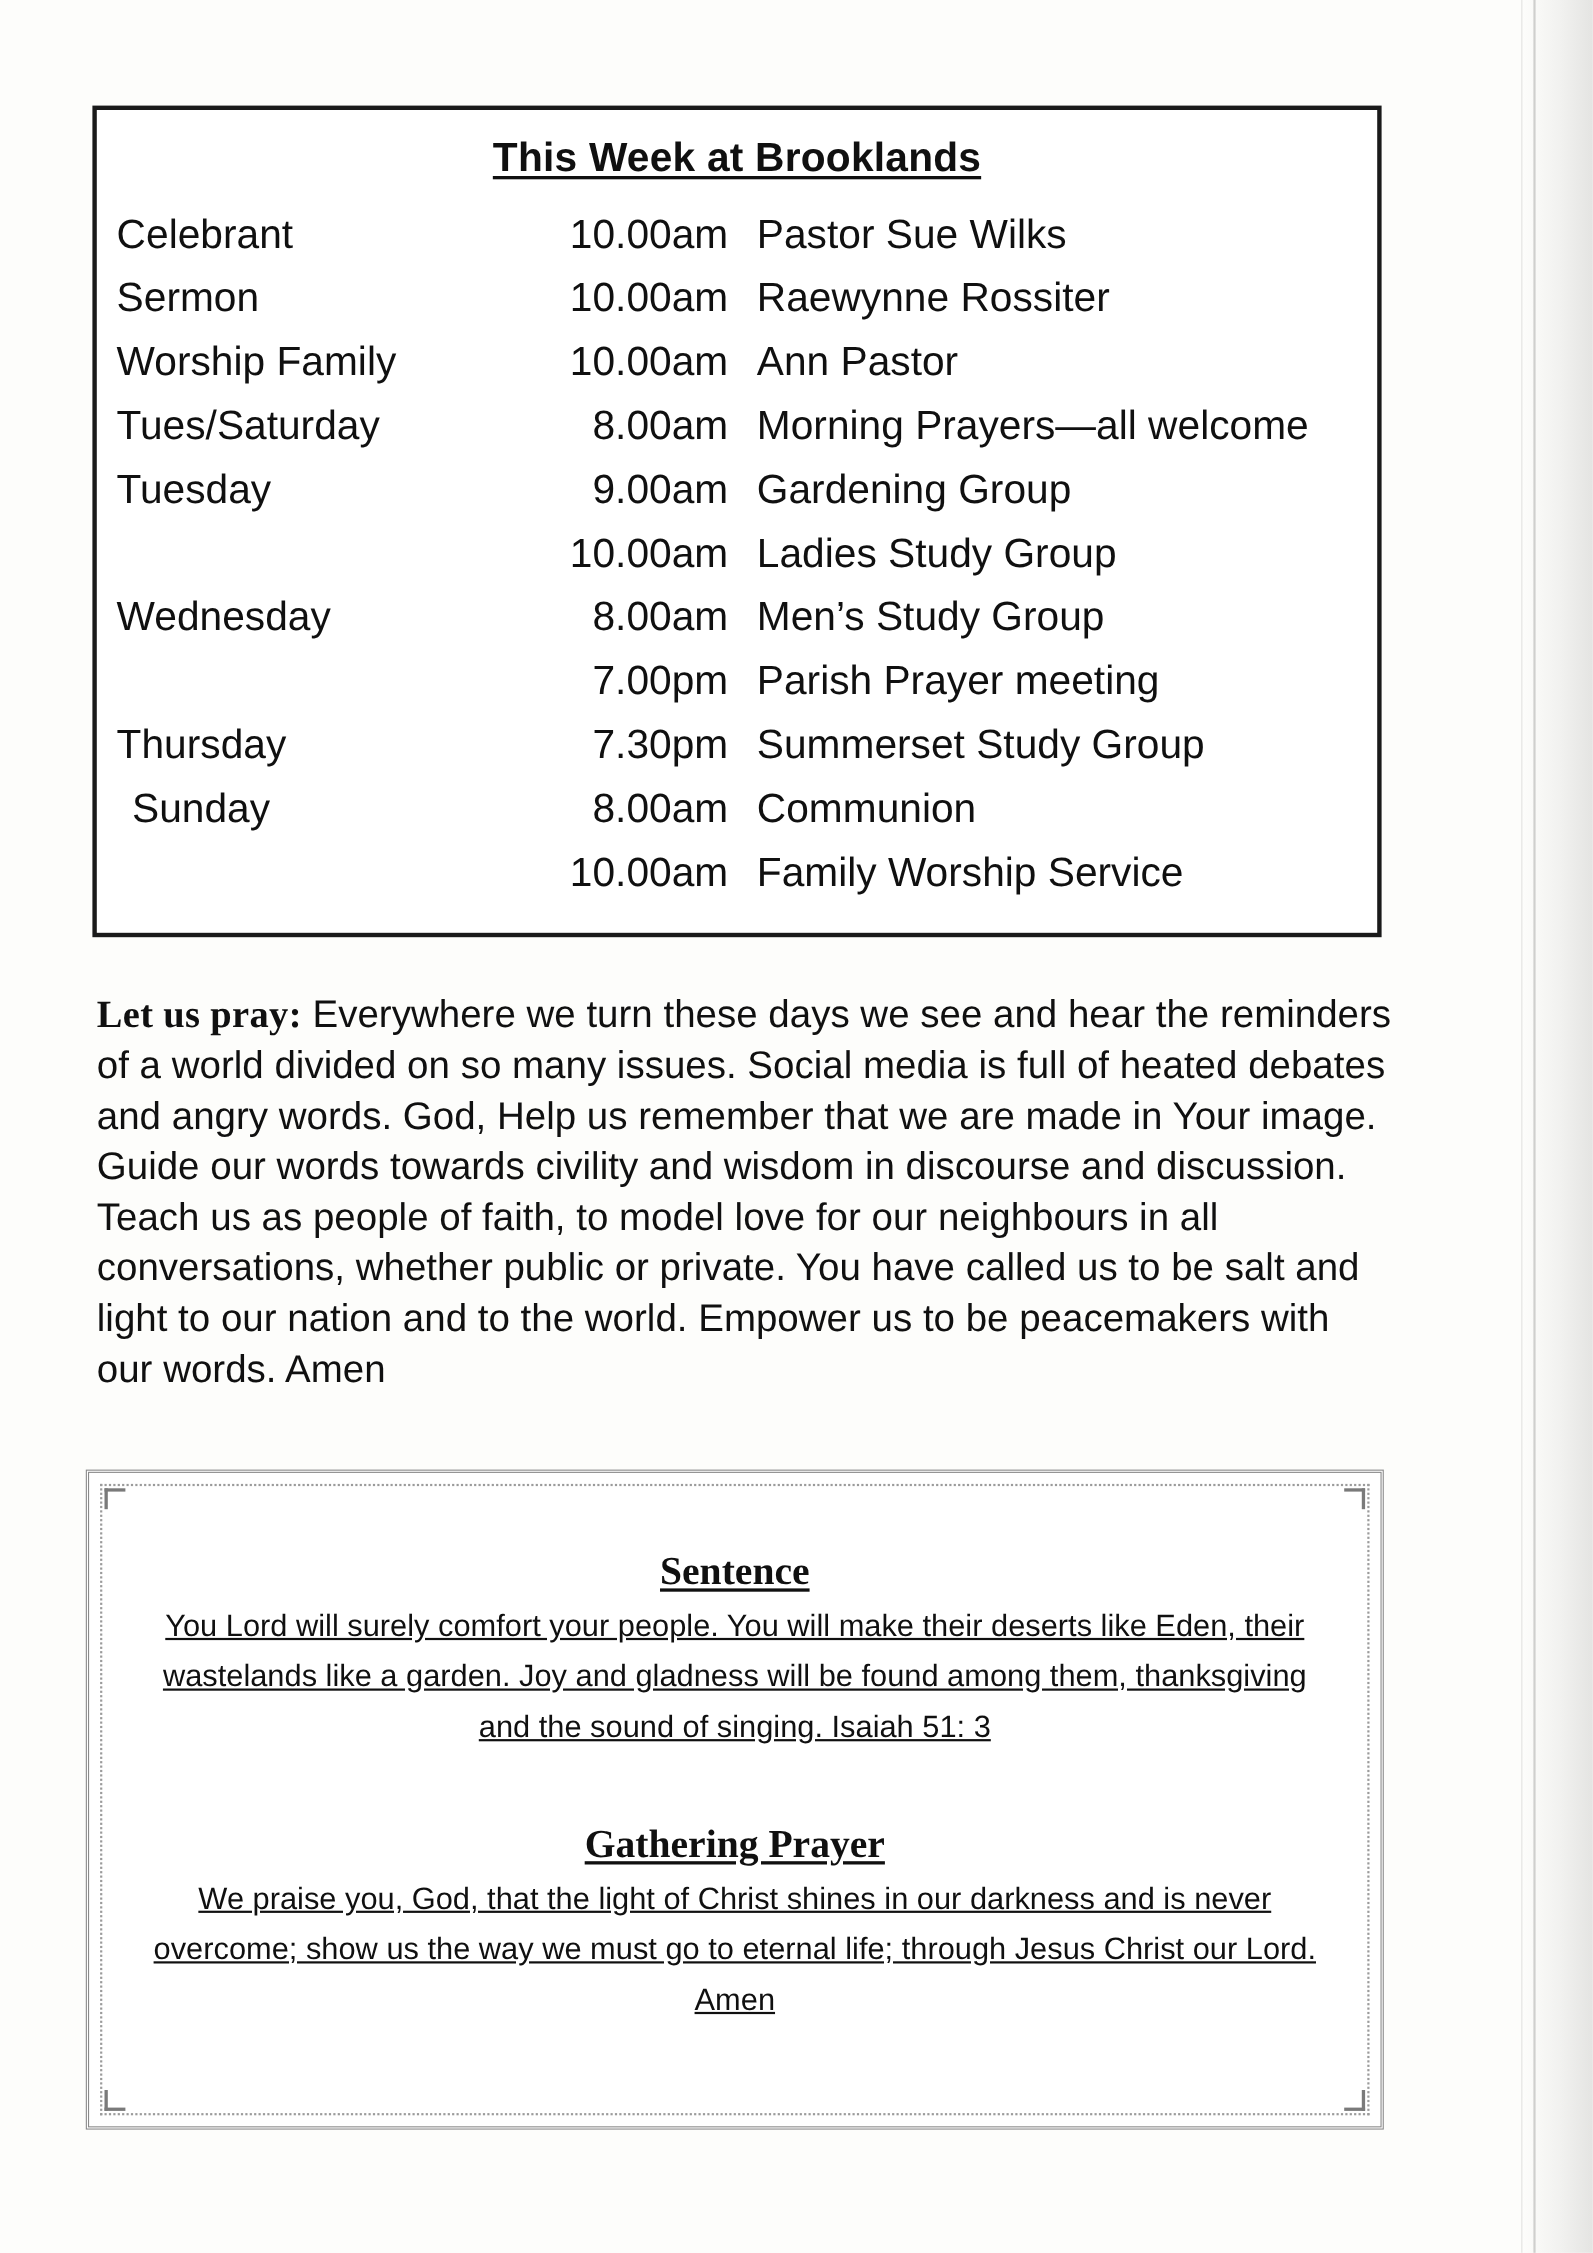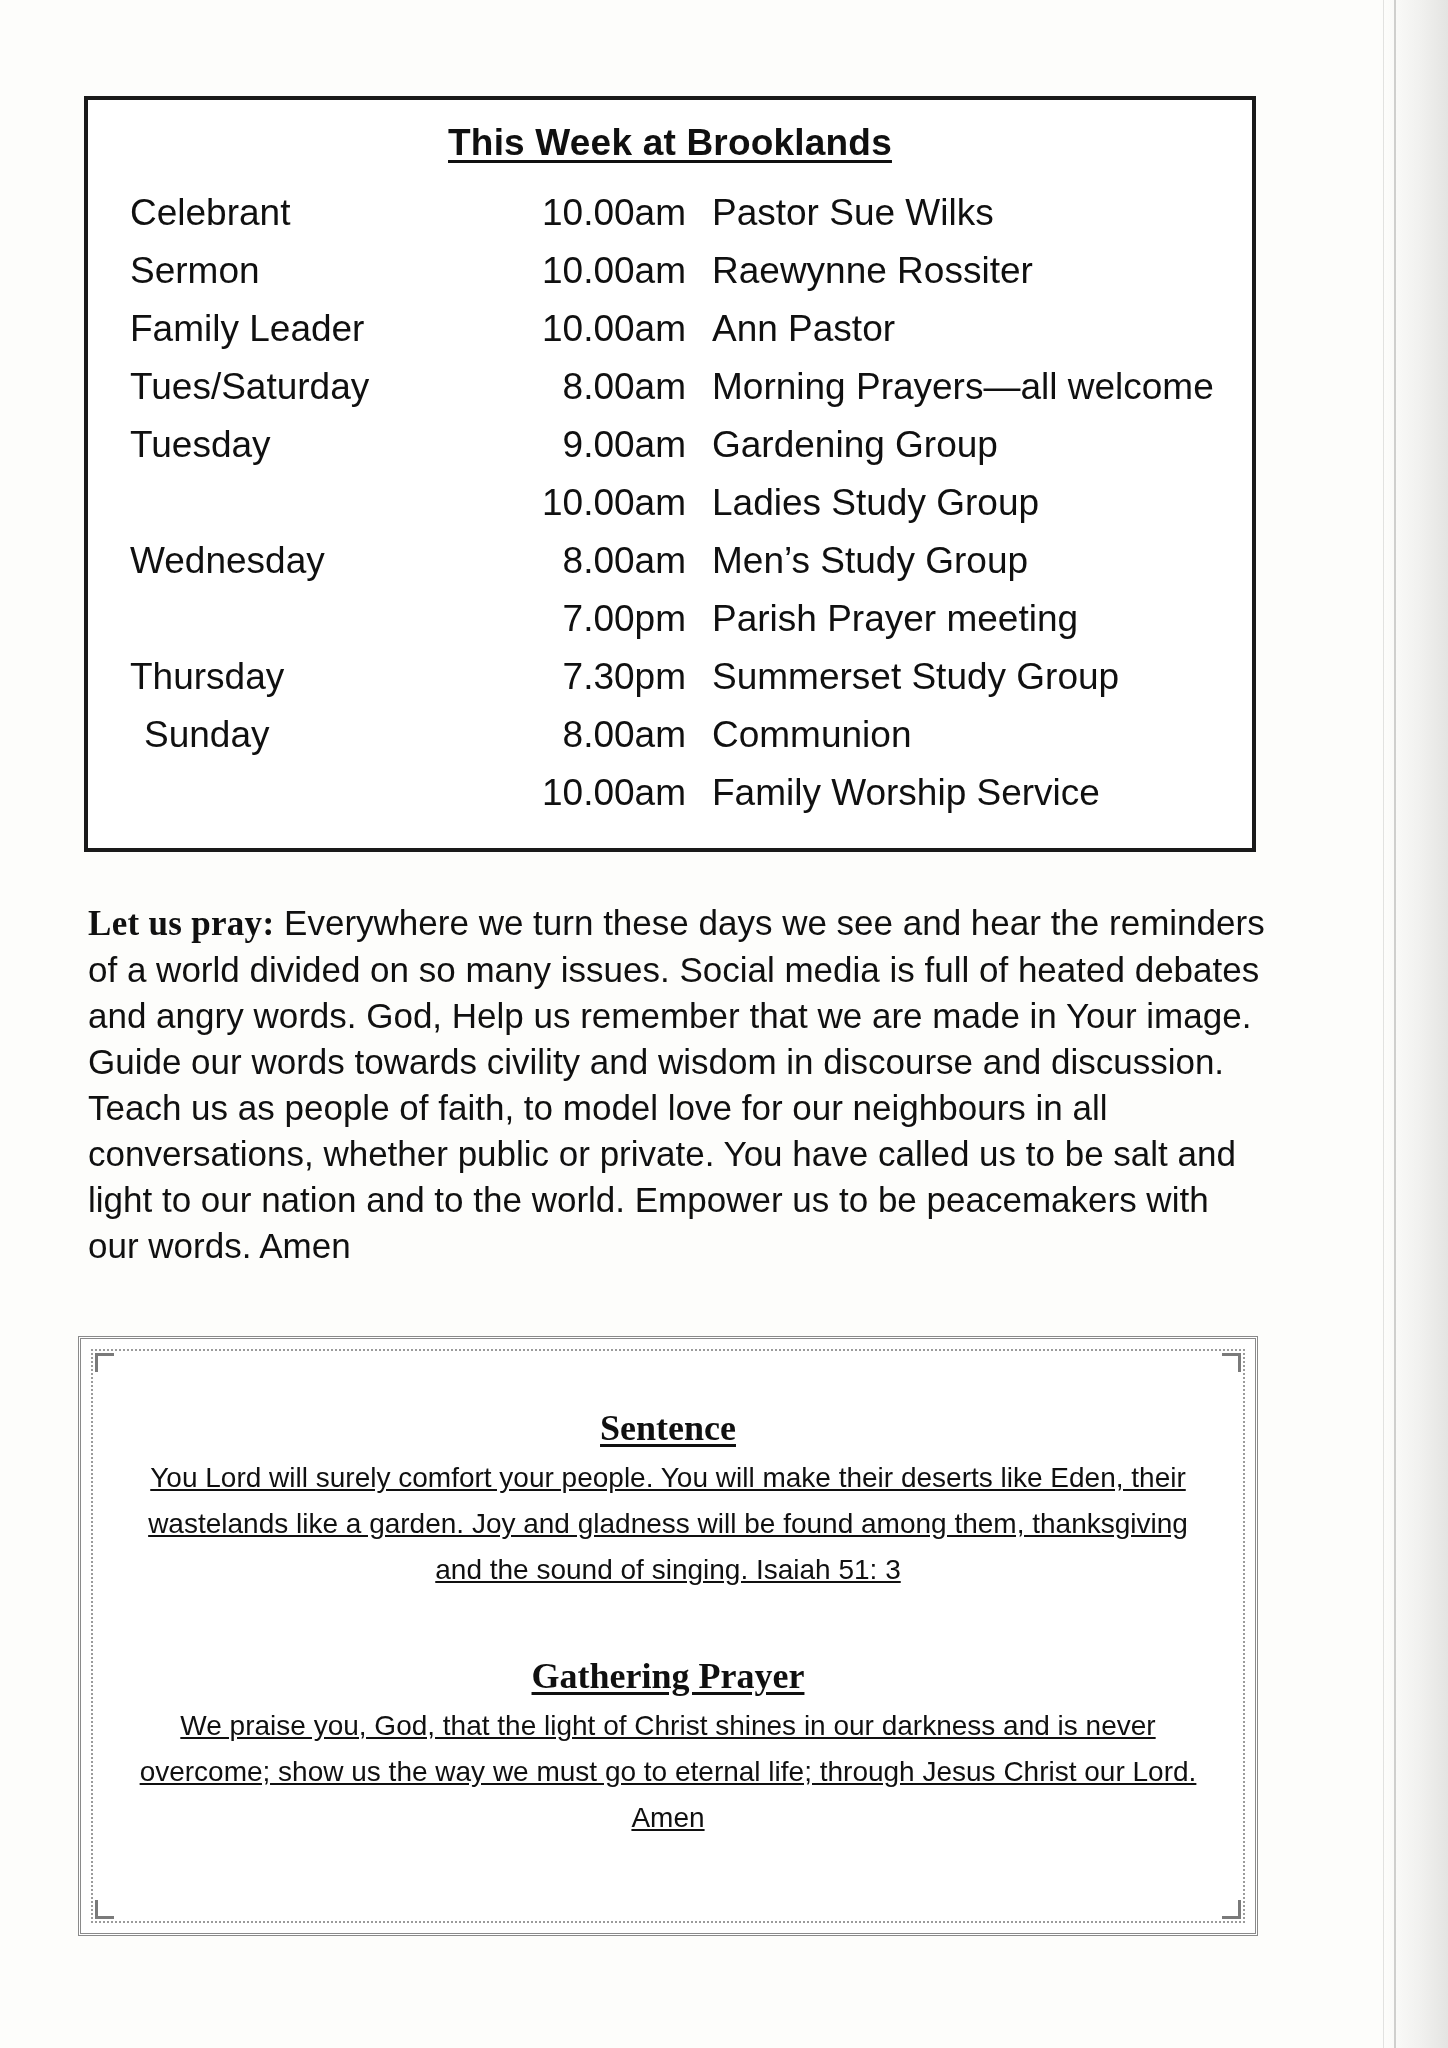--- a/index.html
+++ b/index.html
@@ -62,21 +62,20 @@
     text-decoration: underline;
     text-underline-offset: 5px;
     margin-bottom: 20px;
   }
   .sched-row {
     display: flex;
     align-items: center;
     font-size: 37px;
     line-height: 58px;
     white-space: nowrap;
-    padding-left: 24px;
   }
   .sched-day {
     width: 390px;
     padding-left: 18px;
     box-sizing: border-box;
   }
   .sched-day.indent {
     padding-left: 32px;
   }
   .sched-time {
@@ -169,21 +168,21 @@
       <div class="sched-day">Celebrant</div>
       <div class="sched-time">10.00am</div>
       <div class="sched-desc">Pastor Sue Wilks</div>
     </div>
     <div class="sched-row">
       <div class="sched-day">Sermon</div>
       <div class="sched-time">10.00am</div>
       <div class="sched-desc">Raewynne Rossiter</div>
     </div>
     <div class="sched-row">
-      <div class="sched-day">Family Leader</div>
+      <div class="sched-day">Worship Family</div>
       <div class="sched-time">10.00am</div>
       <div class="sched-desc">Ann Pastor</div>
     </div>
     <div class="sched-row">
       <div class="sched-day">Tues/Saturday</div>
       <div class="sched-time">8.00am</div>
       <div class="sched-desc">Morning Prayers—all welcome</div>
     </div>
     <div class="sched-row">
       <div class="sched-day">Tuesday</div>

